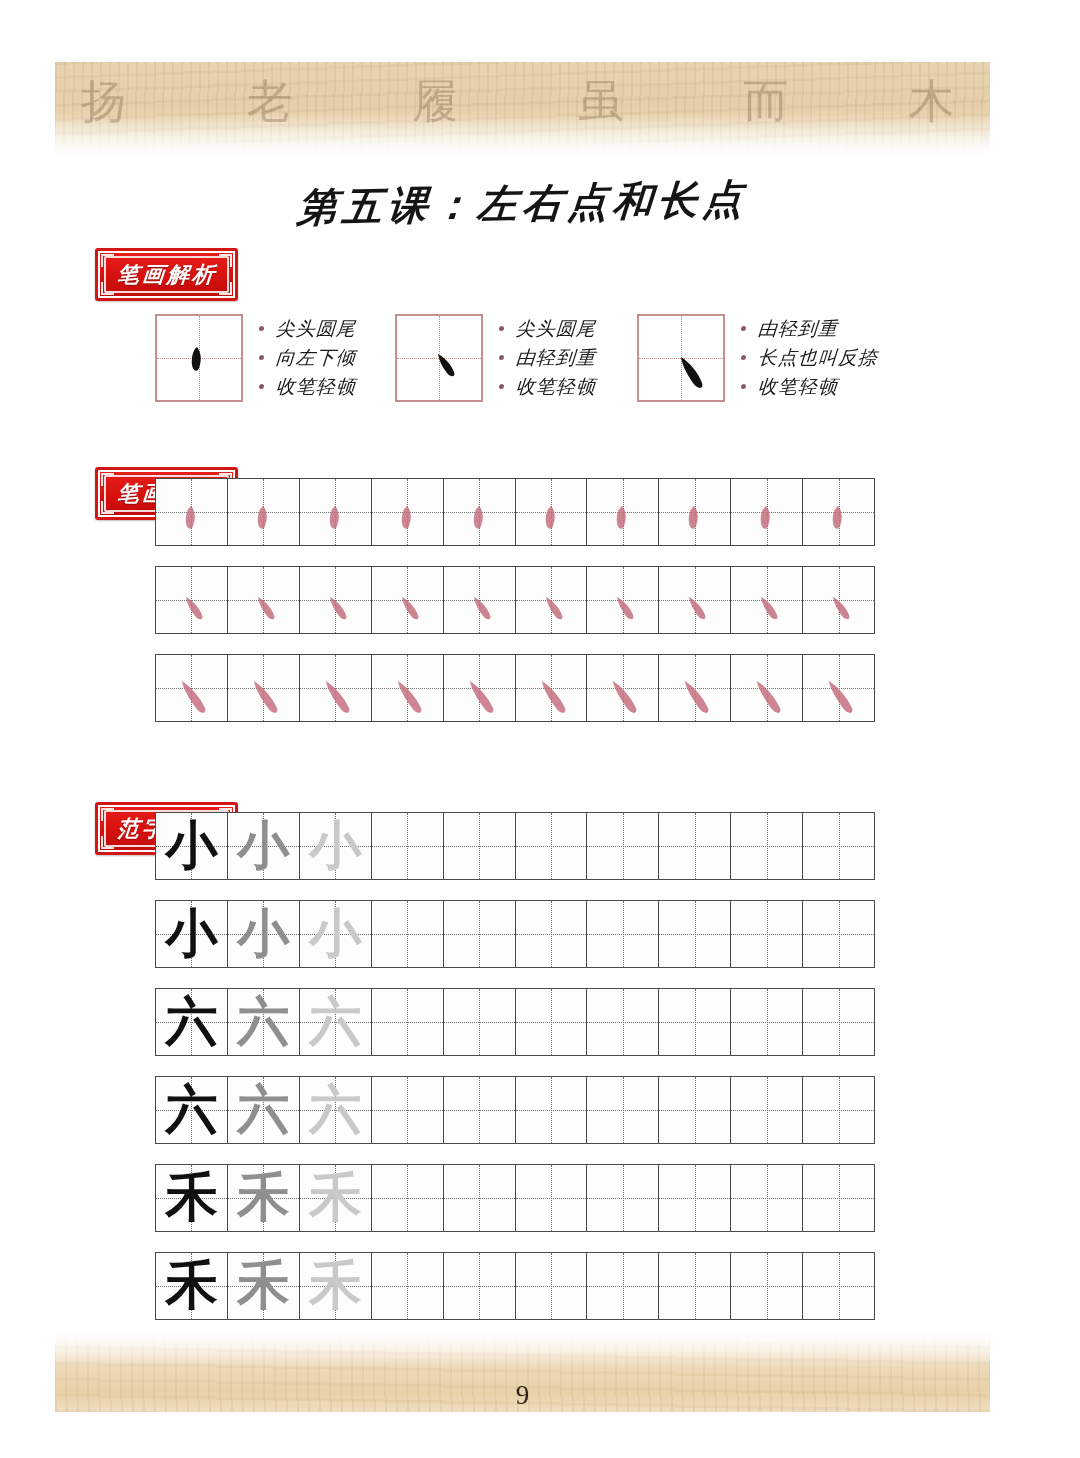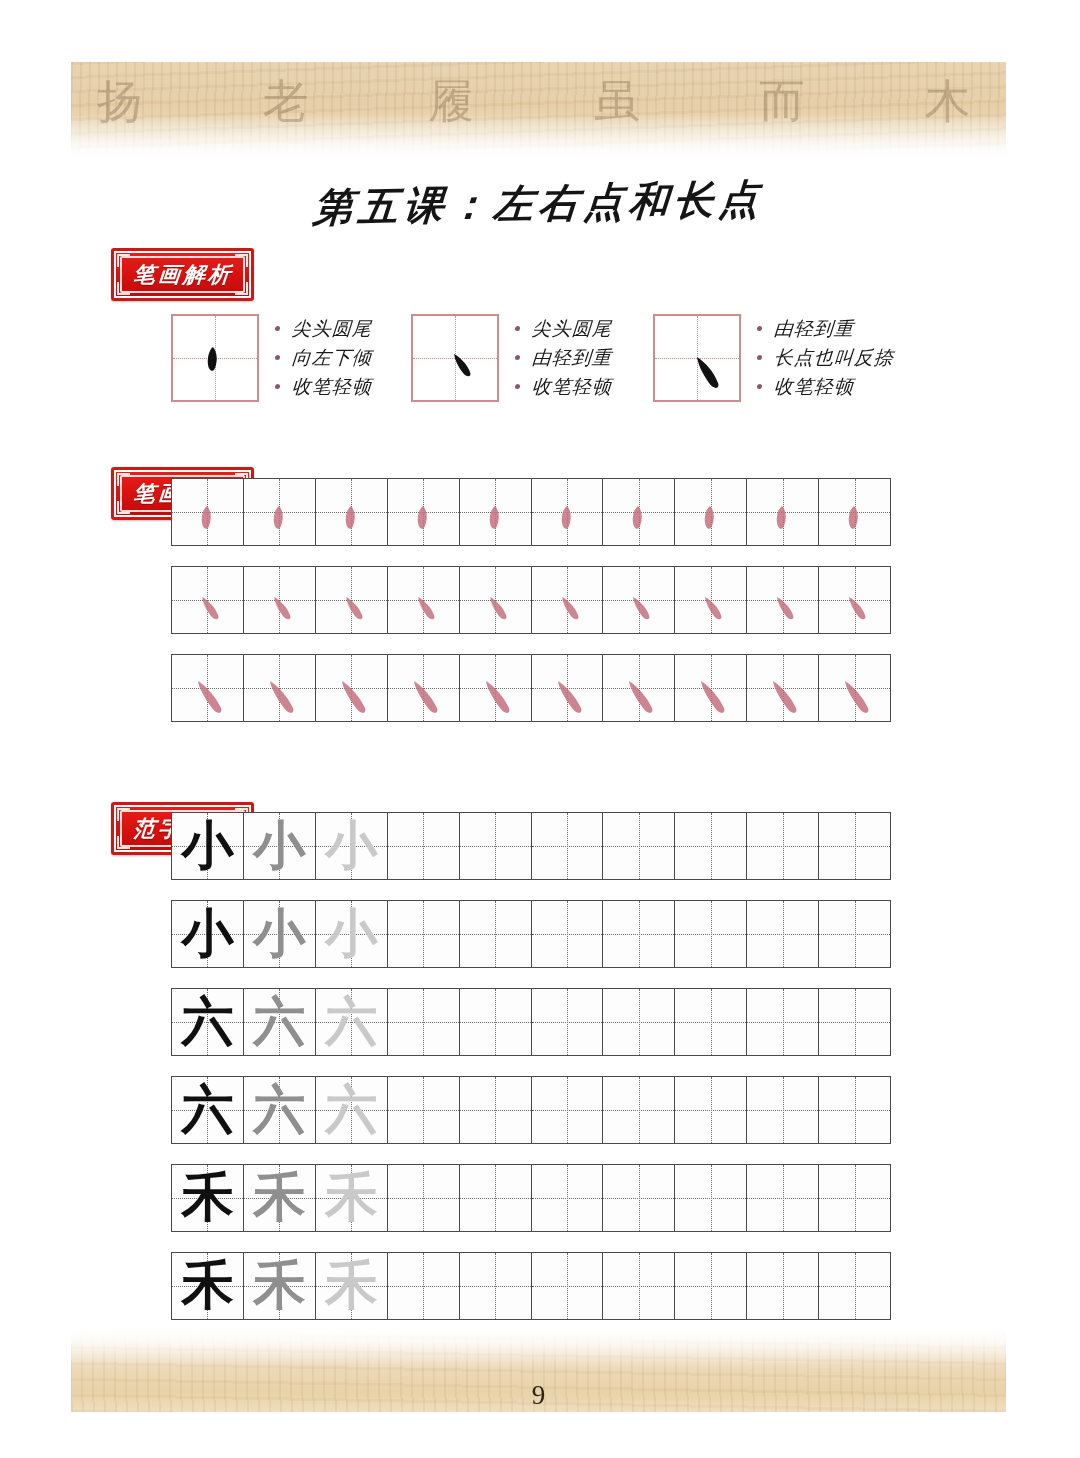--- a/index.html
+++ b/index.html
@@ -4,21 +4,21 @@
 <title>Calligraphy Worksheet</title>
 <style>
   html,body{margin:0;padding:0;}
   body{
     width:1080px;height:1458px;
     background:#ffffff;
     font-family:"Liberation Serif",serif;
     overflow:hidden;
   }
   #page{
-    position:absolute;left:71px;top:62px;
+    position:absolute;left:55px;top:62px;
     width:935px;height:1350px;
     background:#ffffff;
     overflow:hidden;
   }
 
   
   .band{
     position:absolute;left:0;width:935px;
     background:
       linear-gradient(180deg,rgba(255,255,255,0) 55%,rgba(255,255,255,.92) 92%,#fff 100%),

